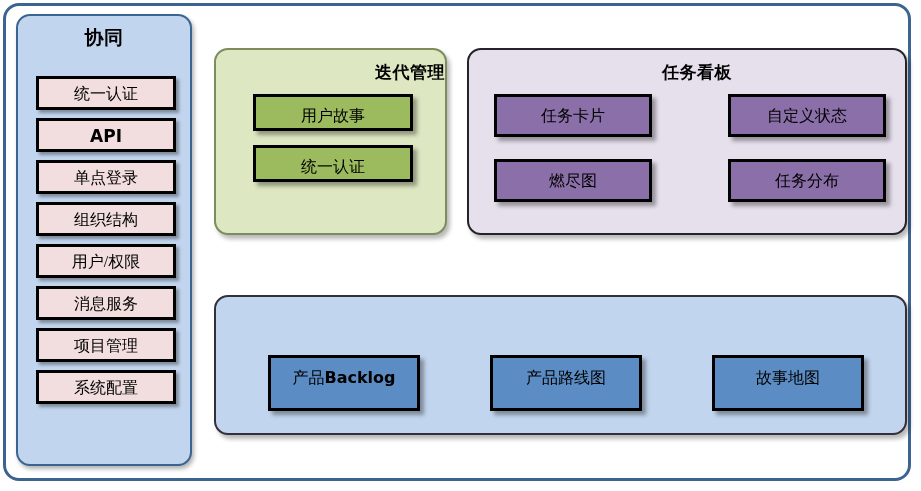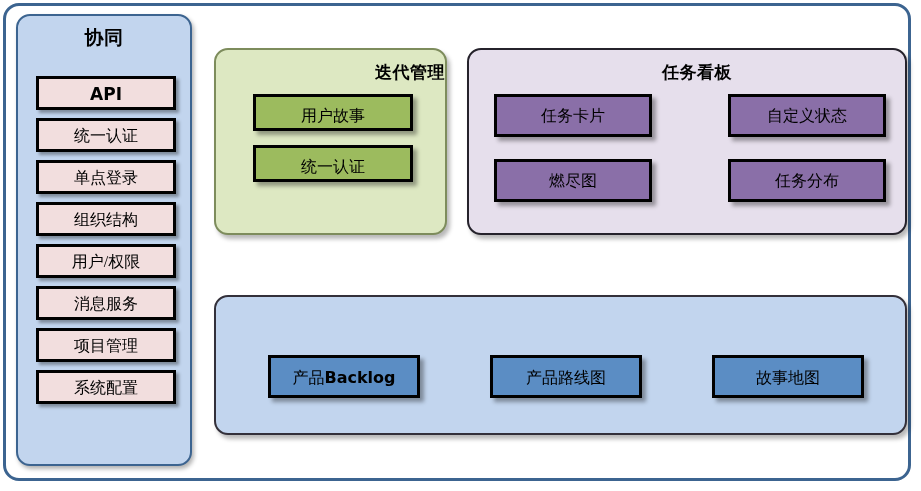--- a/index.html
+++ b/index.html
@@ -177,41 +177,41 @@
   .agile-row {
     position: absolute;
     left: 52px;
     top: 58px;
     width: 596px;
     display: flex;
     justify-content: space-between;
   }
   .agile-row .box {
     width: 152px;
-    height: 43px;
+    height: 56px;
     line-height: 40px;
   }
 
   .latin-bold {
     font-family: "DejaVu Sans", "Liberation Sans", sans-serif;
     font-weight: bold;
   }
 </style>
 </head>
 <body>
 
 <div id="diagram">
 
   <div class="outer-frame"></div>
 
   <div class="panel sidebar">
     <div class="panel-title">协同</div>
     <div class="sidebar-list">
+      <div class="chip rose">统一认证</div>
       <div class="chip rose api">API</div>
-      <div class="chip rose">统一认证</div>
       <div class="chip rose">单点登录</div>
       <div class="chip rose">组织结构</div>
       <div class="chip rose">用户/权限</div>
       <div class="chip rose">消息服务</div>
       <div class="chip rose">项目管理</div>
       <div class="chip rose">系统配置</div>
     </div>
   </div>
 
   <div class="panel iteration">

